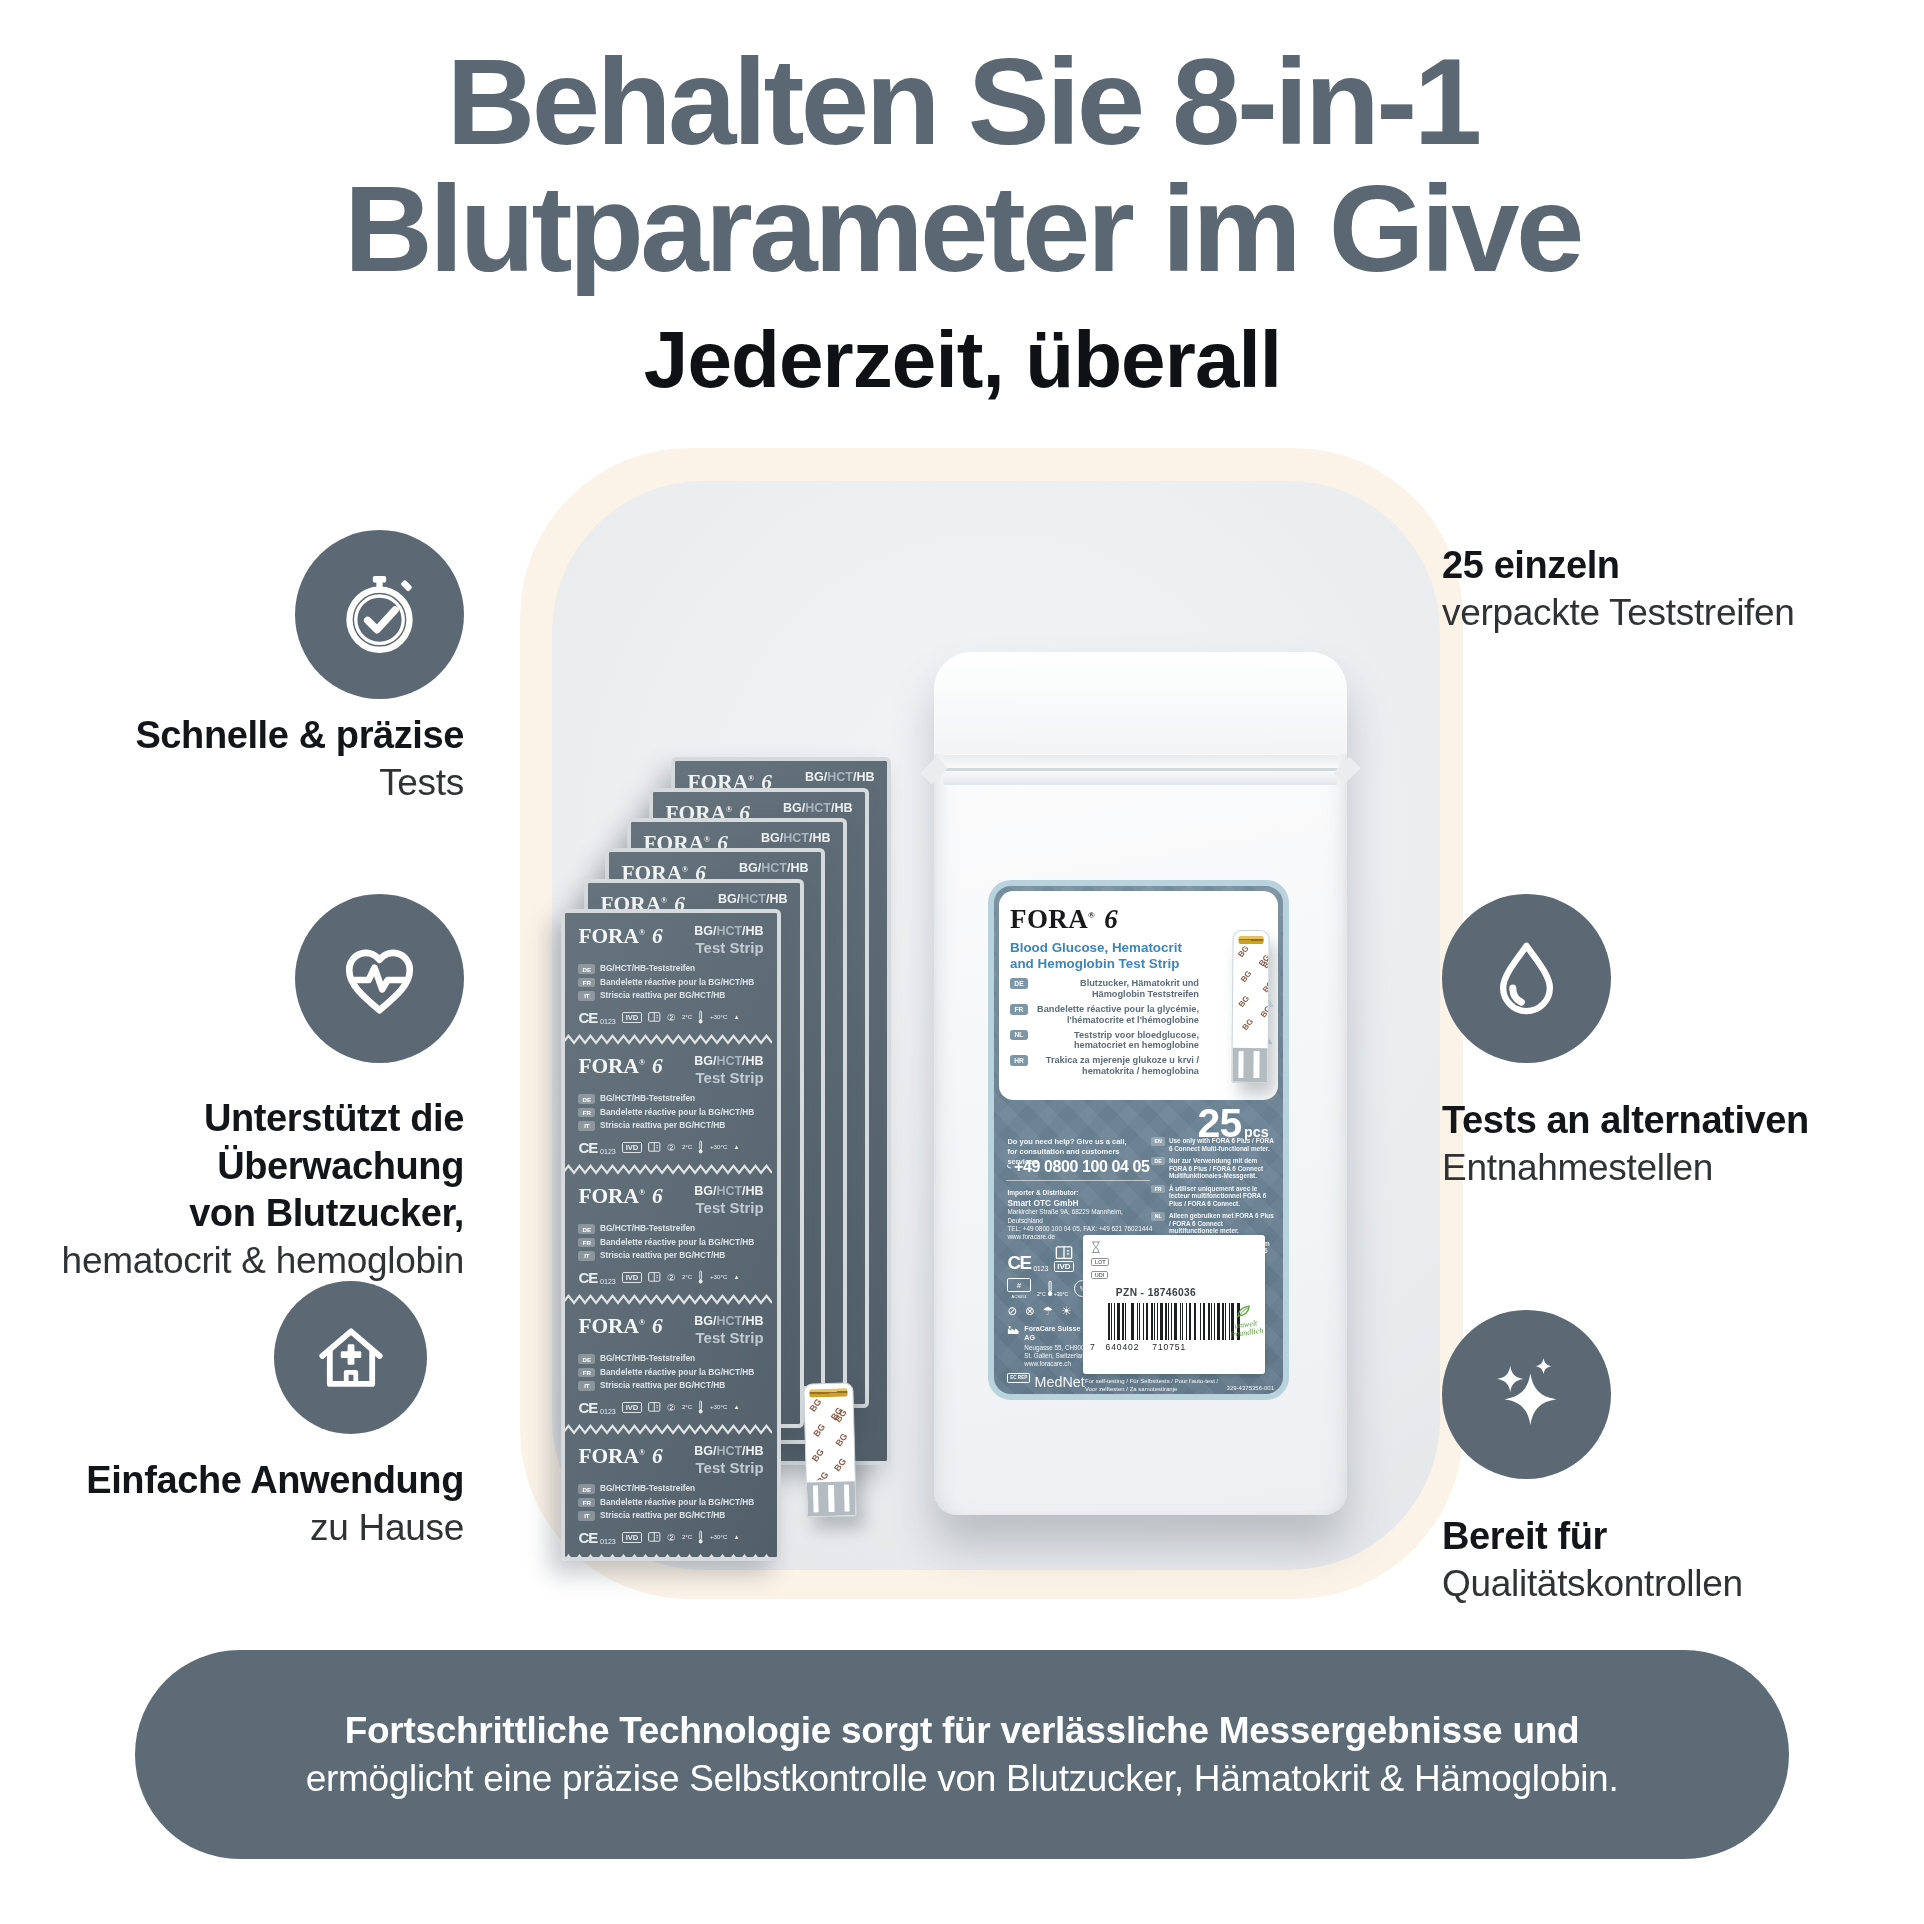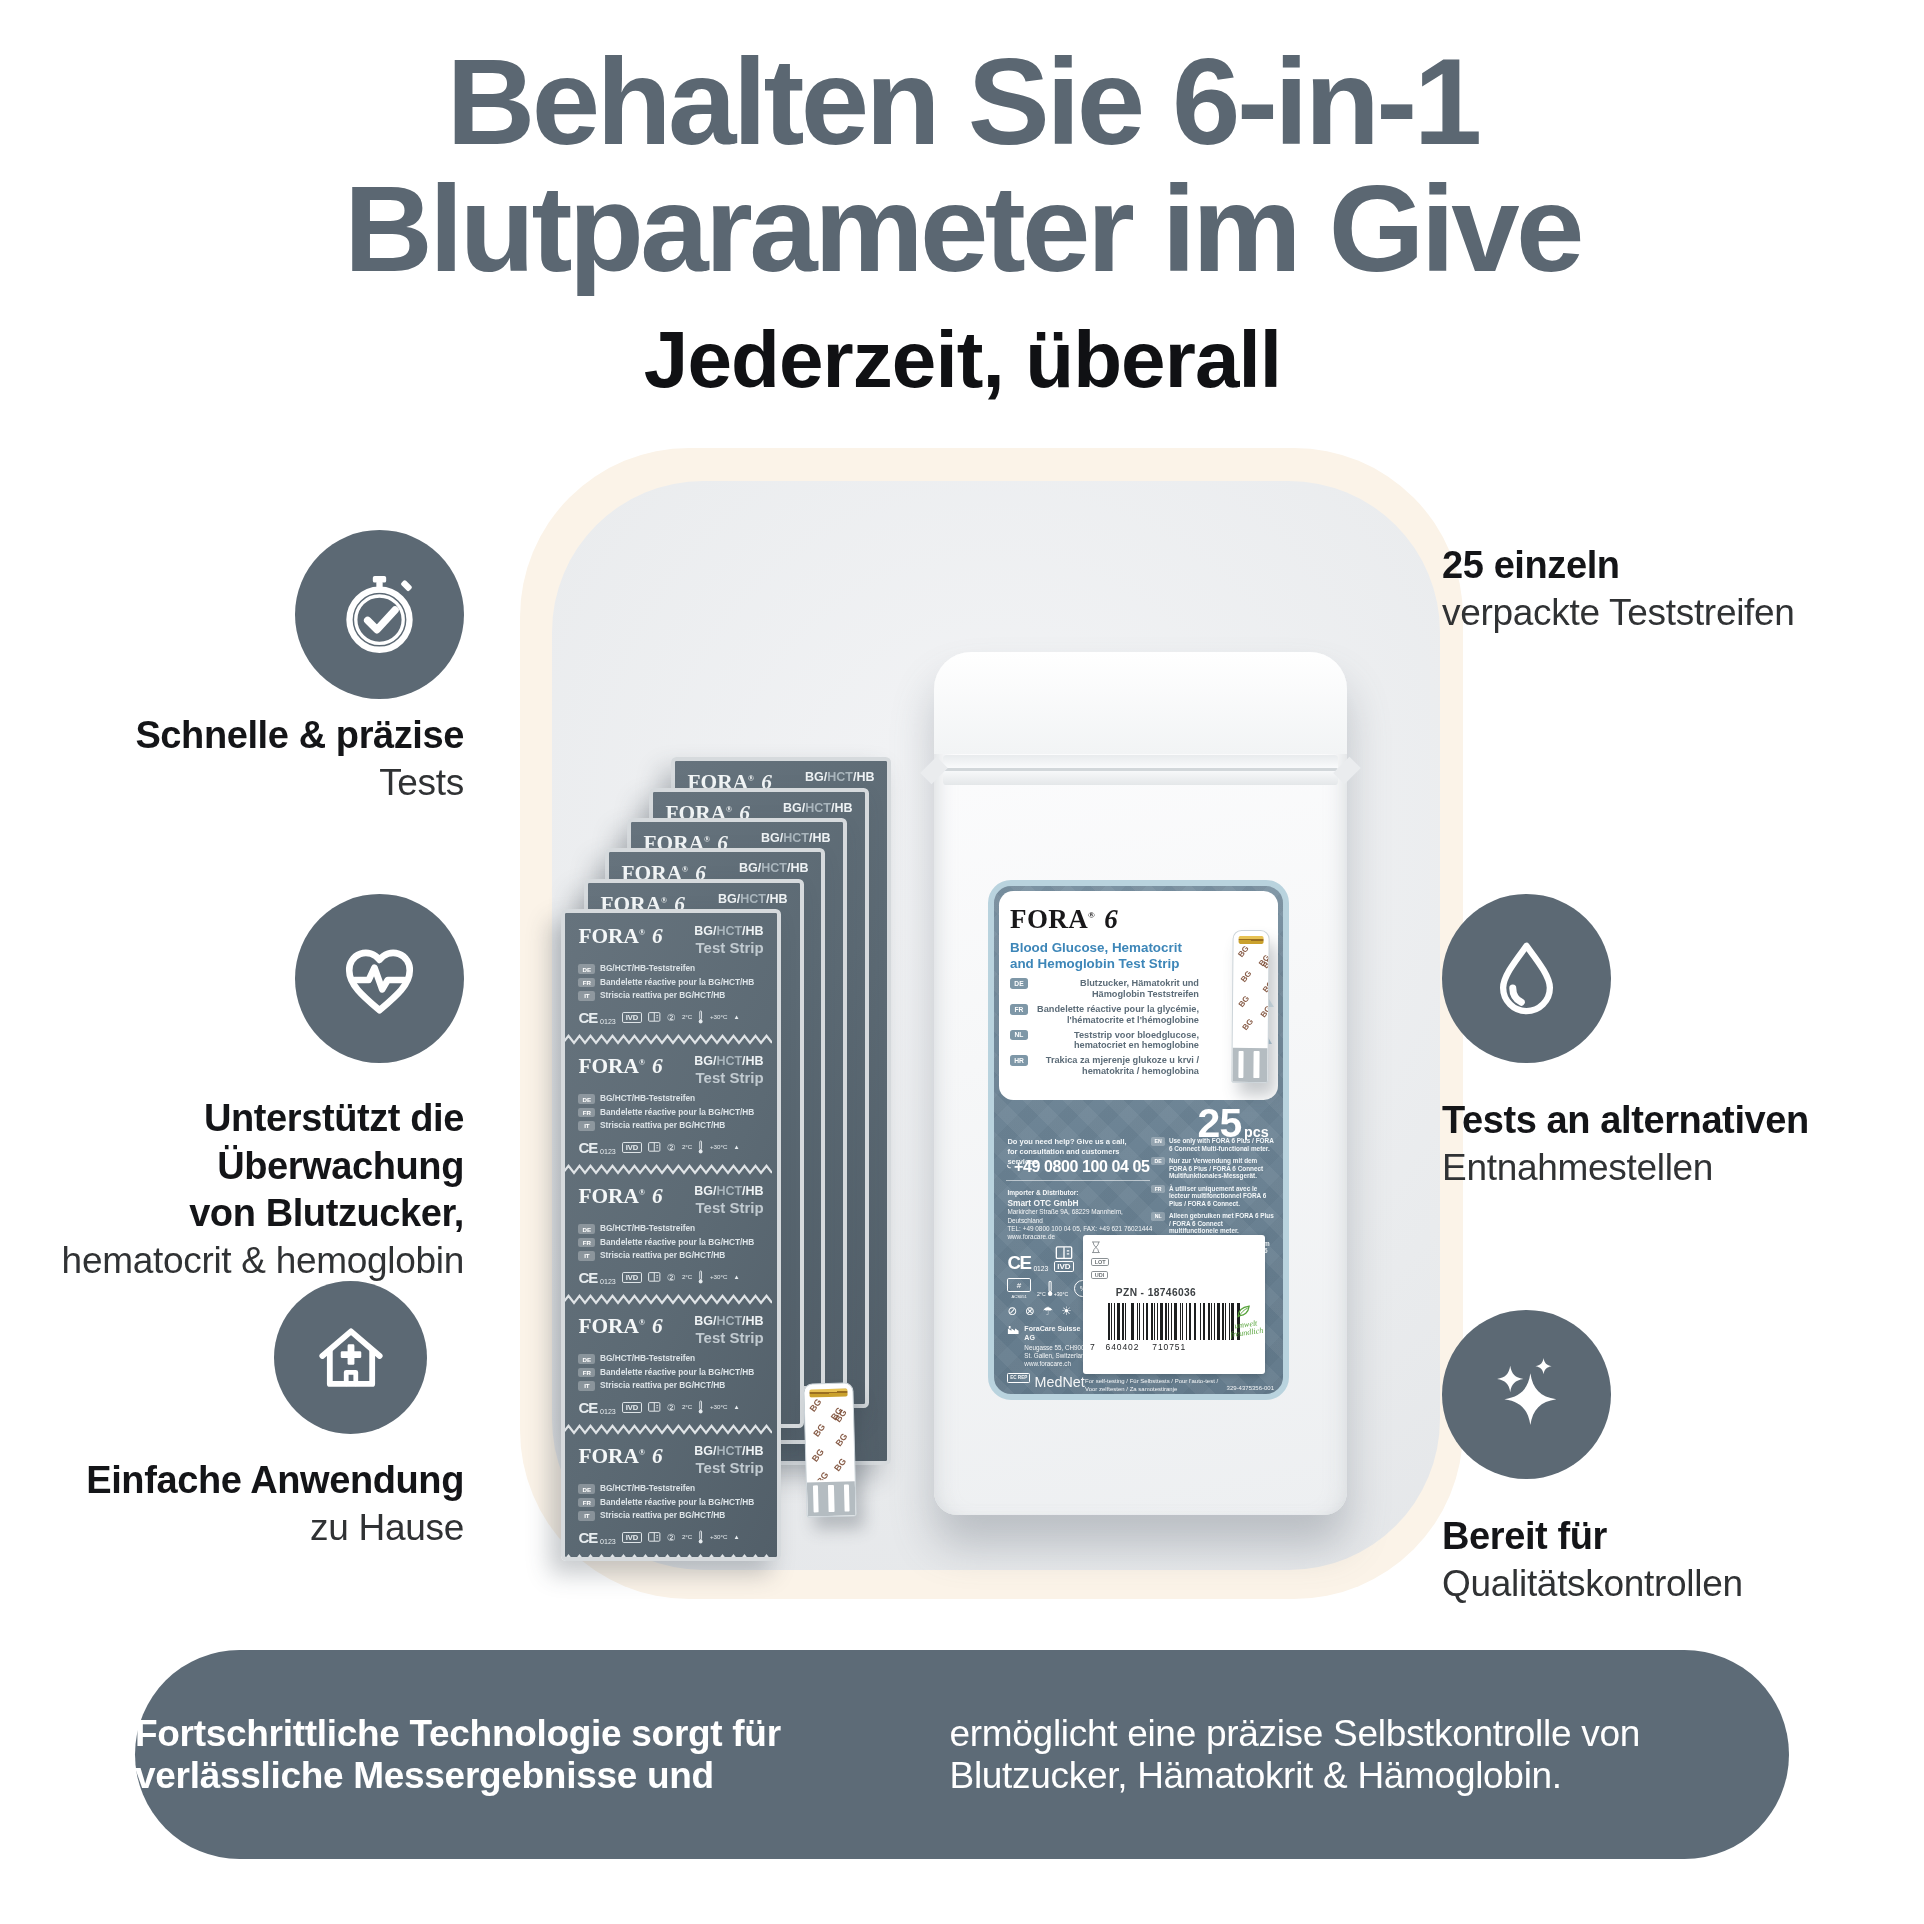--- a/index.html
+++ b/index.html
@@ -173,29 +173,29 @@
   .fl{font-size:37px;font-weight:400;color:#303234;line-height:1.25;white-space:pre-line;letter-spacing:-0.3px;}
   .f-l1{top:530px;} .f-l1 .fb{margin-top:13.4px;}
   .f-l2{top:894px;} .f-l2 .fb{margin-top:32px;}
   .f-l3{top:1281px;} .f-l3 .fb{margin-top:23px;}
   .f-r1{top:526px;} .f-r1 .fb{margin-top:16px;}
   .f-r2{top:894px;} .f-r2 .fb{margin-top:34px;}
   .f-r3{top:1310px;} .f-r3 .fb{margin-top:34px;}
 
   
   .banner{left:135px;top:1650px;width:1654px;height:209px;border-radius:105px;background:#5d6b77;
-          display:flex;flex-direction:row;align-items:center;gap:25px;}
+          display:flex;flex-direction:column;align-items:center;justify-content:center;gap:6px;}
   .banner .b1{color:#fff;font-size:37px;font-weight:700;letter-spacing:-0.3px;}
   .banner .b2{color:#fff;font-size:37px;font-weight:400;letter-spacing:-0.3px;}
 </style>
 </head>
 <body>
 
 <div class="abs title">
-  <div>Behalten Sie 6-in-1</div>
+  <div>Behalten Sie 8-in-1</div>
   <div>Blutparameter im Give</div>
 </div>
 <div class="abs subtitle">Jederzeit, überall</div>
 
 <div class="abs bg-cream"></div>
 <div class="abs bg-gray"></div>
 
 <div class="backs">
   <div class="abs pb">
     <div class="phead">

